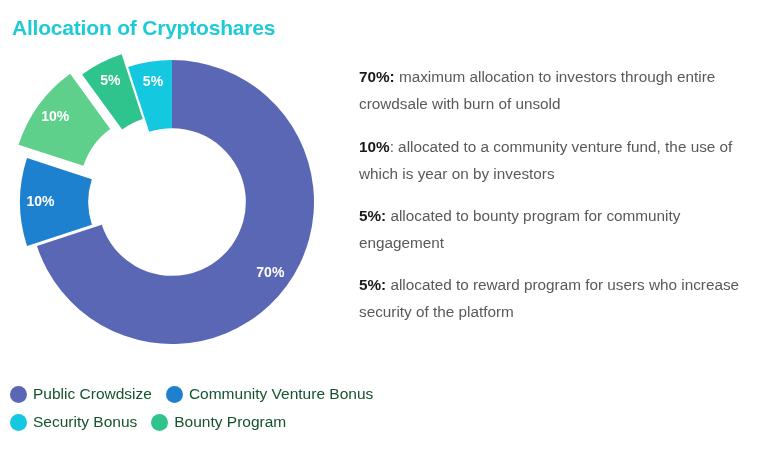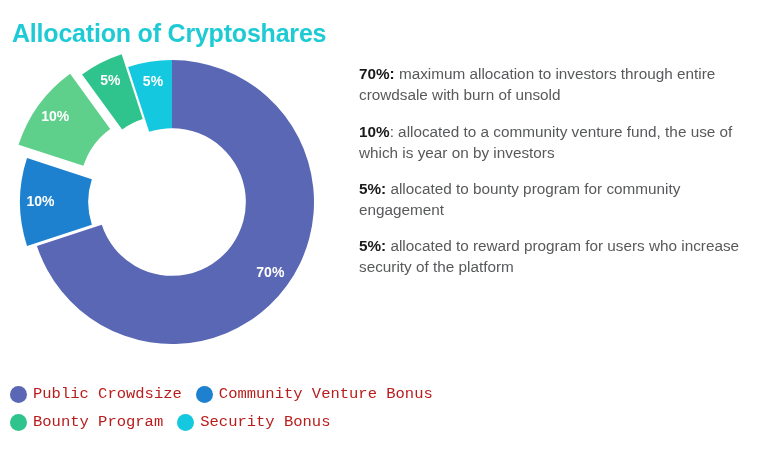--- a/index.html
+++ b/index.html
@@ -14,21 +14,21 @@
     overflow: hidden;
     font-family: "Liberation Sans", "DejaVu Sans", sans-serif;
     -webkit-font-smoothing: antialiased;
   }
 
   
   #page-title {
     position: absolute;
     left: 12px;
     top: 2px;
-    font-size: 25px;
+    font-size: 21px;
     font-weight: bold;
     letter-spacing: -0.2px;
     color: #1ecbd4;
     white-space: nowrap;
   }
 
   
   #donut-chart {
     position: absolute;
     left: 0px;
@@ -48,21 +48,21 @@
 
   
   #description-list {
     position: absolute;
     left: 359px;
     top: 48px;
     width: 398px;
   }
   .desc-item {
     font-size: 15.3px;
-    line-height: 21px;
+    line-height: 27px;
     color: #58595b;
     margin-bottom: 12px;
   }
   .desc-item:last-child { margin-bottom: 12px; }
   .desc-key {
     font-weight: bold;
     color: #1a1a1a;
   }
 
   
@@ -84,23 +84,22 @@
   }
   .legend-swatch {
     width: 17px;
     height: 17px;
     border-radius: 50%;
     margin-right: 6px;
     flex: none;
   }
   .legend-label {
     font-size: 15.5px;
-    color: #b91c1c;
+    color: #14532d;
     white-space: nowrap;
-    font-family: Liberation Mono, monospace;
   }
 </style>
 </head>
 <body>
 
 <h1 id="page-title">Allocation of Cryptoshares</h1>
 
 <div id="donut-chart">
   <svg id="donut-svg" width="345" height="320" viewBox="0 0 345 320">
       <path d="M 172 16 A 142 142 0 1 1 36.94997468608821 201.88041320124262 L 101.77398683676587 180.81781486464615 A 73.84 73.84 0 1 0 172 84.16 Z" fill="#5a67b4"></path>
@@ -127,20 +126,20 @@
     <div class="legend-item">
       <span class="legend-swatch" style="background: rgb(90, 103, 180);"></span>
       <span class="legend-label">Public Crowdsize</span>
     </div>
     <div class="legend-item">
       <span class="legend-swatch" style="background: rgb(30, 129, 207);"></span>
       <span class="legend-label">Community Venture Bonus</span>
     </div>
     <div style="flex-basis: 100%; height: 0px;"></div>
     <div class="legend-item">
+      <span class="legend-swatch" style="background: rgb(20, 200, 224);"></span>
+      <span class="legend-label">Security Bonus</span>
+    </div>
+    <div class="legend-item">
       <span class="legend-swatch" style="background: rgb(47, 196, 141);"></span>
       <span class="legend-label">Bounty Program</span>
-    </div>
-    <div class="legend-item">
-      <span class="legend-swatch" style="background: rgb(20, 200, 224);"></span>
-      <span class="legend-label">Security Bonus</span>
     </div>
   </div>
 
 </body></html>

